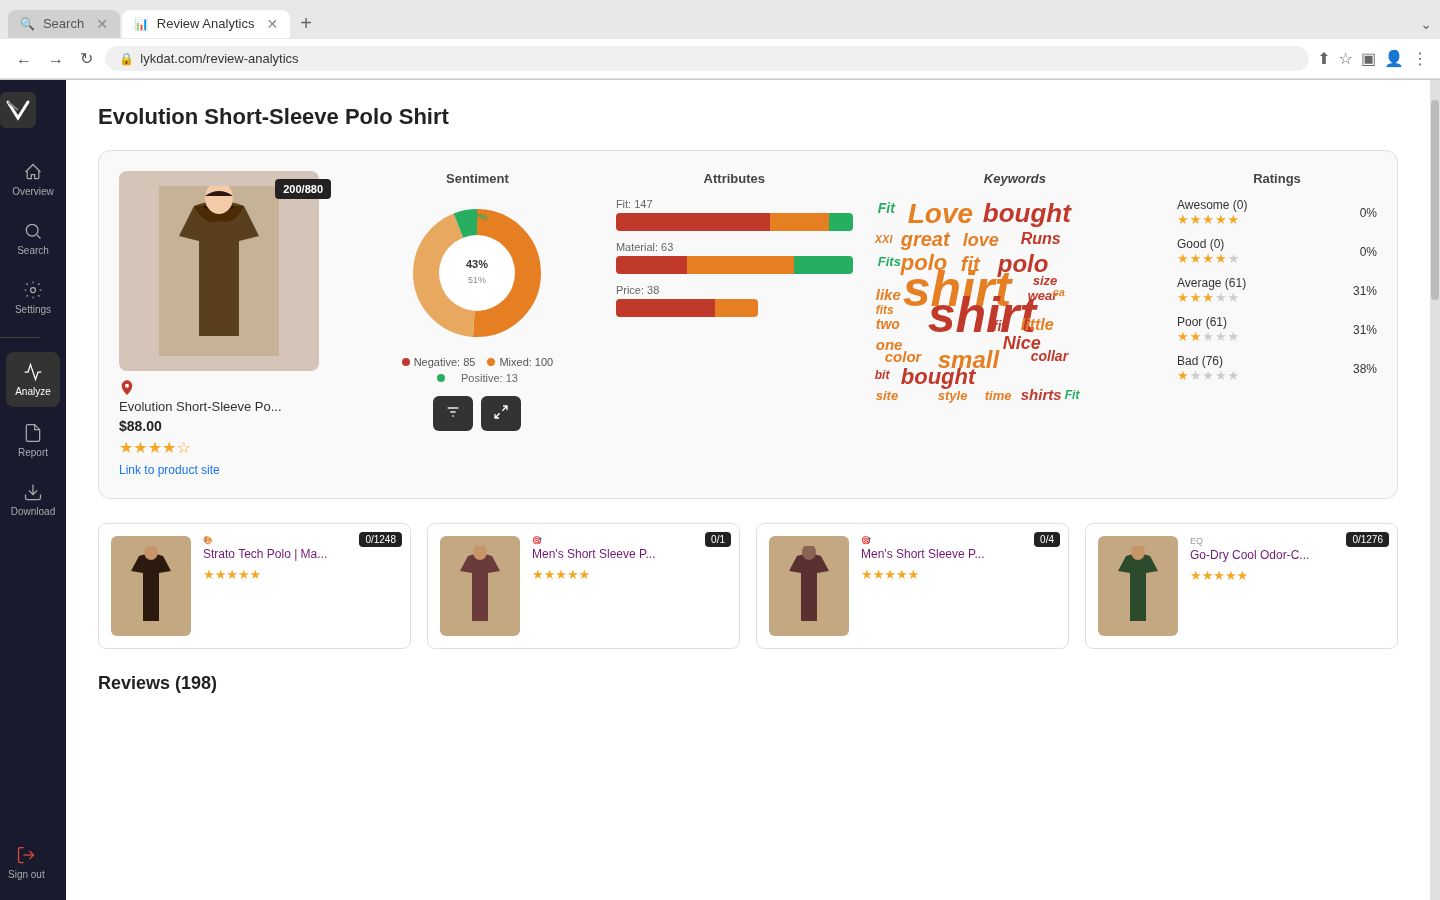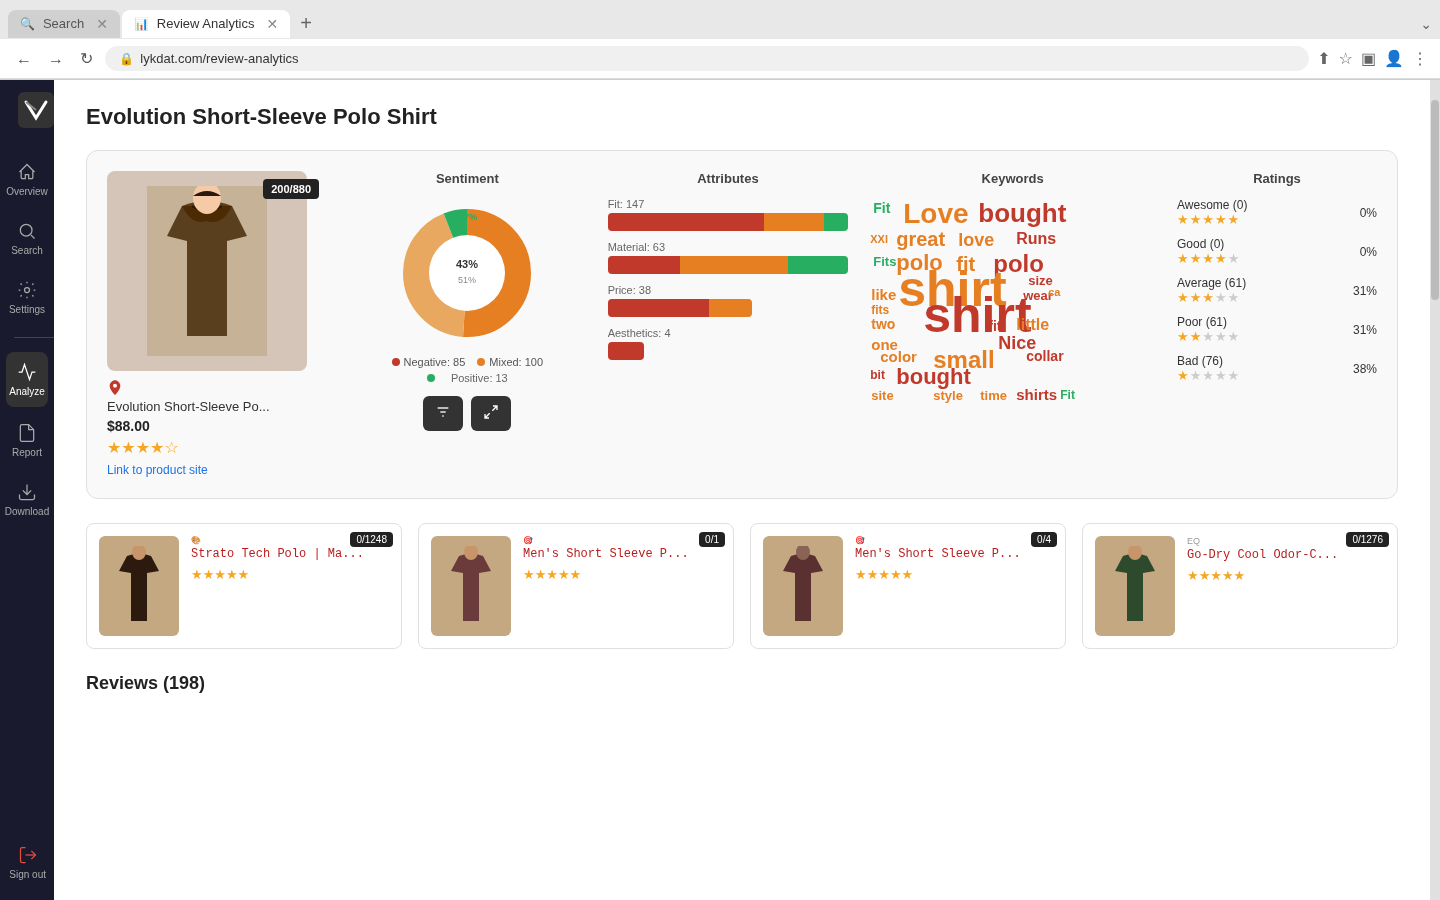--- a/index.html
+++ b/index.html
@@ -18,21 +18,21 @@
     .address-bar-row { background: white; display: flex; align-items: center; padding: 6px 12px; gap: 8px; border-bottom: 1px solid #ddd; }
     .nav-btn { background: none; border: none; font-size: 16px; cursor: pointer; color: #555; padding: 4px; }
     .nav-btn:disabled { color: #ccc; }
     .address-bar { flex: 1; background: #f0f0f0; border: none; border-radius: 20px; padding: 5px 14px; font-size: 13px; color: #333; display: flex; align-items: center; gap: 6px; }
     .address-bar-icons { display: flex; gap: 8px; color: #666; font-size: 16px; }
 
     
     .app-layout { display: flex; flex: 1; overflow: hidden; }
 
     
-    .sidebar { width: 54px; background: #1a1a2e; display: flex; flex-direction: column; align-items: flex-end; padding: 12px 0; gap: 4px; }
+    .sidebar { width: 66px; background: #1a1a2e; display: flex; flex-direction: column; align-items: flex-start; padding: 12px 0; gap: 4px; }
     .sidebar-logo { margin-bottom: 16px; color: white; }
     .sidebar-item { display: flex; flex-direction: column; align-items: center; padding: 10px 6px; cursor: pointer; color: #aaa; font-size: 10px; gap: 4px; width: 100%; text-align: center; border-radius: 8px; }
     .sidebar-item svg { width: 20px; height: 20px; }
     .sidebar-divider { width: 40px; height: 1px; background: #444; margin: 8px 0; }
     .sidebar-item.dark-bg { background: #333; color: white; margin: 2px 6px; border-radius: 8px; width: calc(100% - 12px); }
     .sidebar-bottom { margin-top: auto; }
     .sign-out-item { display: flex; flex-direction: column; align-items: center; color: #aaa; font-size: 10px; gap: 4px; cursor: pointer; padding: 8px; }
 
     
     .main-content { flex: 1; background: white; overflow-y: auto; padding: 24px 32px; }
@@ -68,42 +68,42 @@
     
     .attributes-section { flex: 1; min-width: 180px; }
     .attribute-row { margin-bottom: 10px; }
     .attribute-label { font-size: 11px; color: #666; margin-bottom: 3px; }
     .attribute-bar-bg { background: #eee; border-radius: 4px; height: 18px; overflow: hidden; display: flex; }
     .attribute-bar-red { background: #c0392b; height: 100%; }
     .attribute-bar-orange { background: #e67e22; height: 100%; }
     .attribute-bar-green { background: #27ae60; height: 100%; }
 
     
-    .keywords-section { flex: 1.2; min-width: 200px; }
+    .keywords-section { flex: 1.2; min-width: 200px; font-style: italic; }
     .keywords-cloud { position: relative; height: 200px; }
     .kw { position: absolute; font-weight: 600; }
 
     
     .ratings-section { width: 200px; flex-shrink: 0; }
     .rating-row { display: flex; align-items: center; justify-content: space-between; margin-bottom: 10px; }
     .rating-label { font-size: 12px; color: #333; }
     .rating-stars { color: #f5a623; font-size: 13px; letter-spacing: 1px; }
     .rating-pct { font-size: 12px; color: #333; font-weight: 500; }
     .star-empty { color: #ccc; }
 
     
     .similar-section { margin-bottom: 24px; }
     .similar-title { font-size: 18px; font-weight: 700; color: #222; margin-bottom: 16px; }
     .similar-grid { display: flex; gap: 16px; }
     .similar-card { flex: 1; border: 1px solid #e0e0e0; border-radius: 8px; overflow: hidden; display: flex; gap: 12px; padding: 12px; background: white; position: relative; }
     .similar-img { width: 80px; height: 100px; background: #c4a882; border-radius: 6px; overflow: hidden; display: flex; align-items: center; justify-content: center; flex-shrink: 0; }
     .similar-badge { position: absolute; top: 8px; right: 8px; background: #222; color: white; font-size: 10px; padding: 2px 6px; border-radius: 4px; }
     .similar-info { flex: 1; }
     .similar-brand-logo { font-size: 8px; color: #888; }
-    .similar-name { font-size: 12px; color: #b91c1c; margin-top: 2px; font-family: Liberation Mono, monospace; }
+    .similar-name { font-size: 12px; color: #701a75; margin-top: 2px; }
     .similar-stars { color: #f5a623; font-size: 13px; margin-top: 6px; }
 
     .see-more-container { text-align: center; margin: 16px 0 24px; }
     .see-more-btn { background: white; border: 1px solid #ccc; border-radius: 6px; padding: 8px 32px; font-size: 13px; cursor: pointer; color: #333; }
 
     .reviews-title { font-size: 18px; font-weight: 700; color: #222; }
 
     
     .sidebar-right { width: 10px; background: #e0e0e0; }
     .scrollbar-thumb { width: 8px; height: 200px; background: #bbb; border-radius: 4px; margin: 20px auto; }
@@ -310,26 +310,20 @@
             <div class="attribute-bar-red" style="width:30%"></div>
             <div class="attribute-bar-orange" style="width:45%"></div>
             <div class="attribute-bar-green" style="width:25%"></div>
           </div>
         </div>
         <div class="attribute-row">
           <div class="attribute-label">Price: 38</div>
           <div class="attribute-bar-bg" style="width:60%">
             <div class="attribute-bar-red" style="width:70%"></div>
             <div class="attribute-bar-orange" style="width:30%"></div>
-          </div>
-        </div>
-        <div class="attribute-row">
-          <div class="attribute-label">Aesthetics: 4</div>
-          <div class="attribute-bar-bg" style="width:15%">
-            <div class="attribute-bar-red" style="width:100%"></div>
           </div>
         </div>
       </div>
 
       <div class="keywords-section">
         <div class="section-title">Keywords</div>
         <div class="keywords-cloud" style="position:relative;height:210px;overflow:hidden;">
 
           <span class="kw" style="font-size:14px;color:#27ae60;top:2px;left:5px;font-weight:600">Fit</span>
           <span class="kw" style="font-size:28px;color:#e67e22;top:0px;left:35px;font-weight:700">Love</span>

